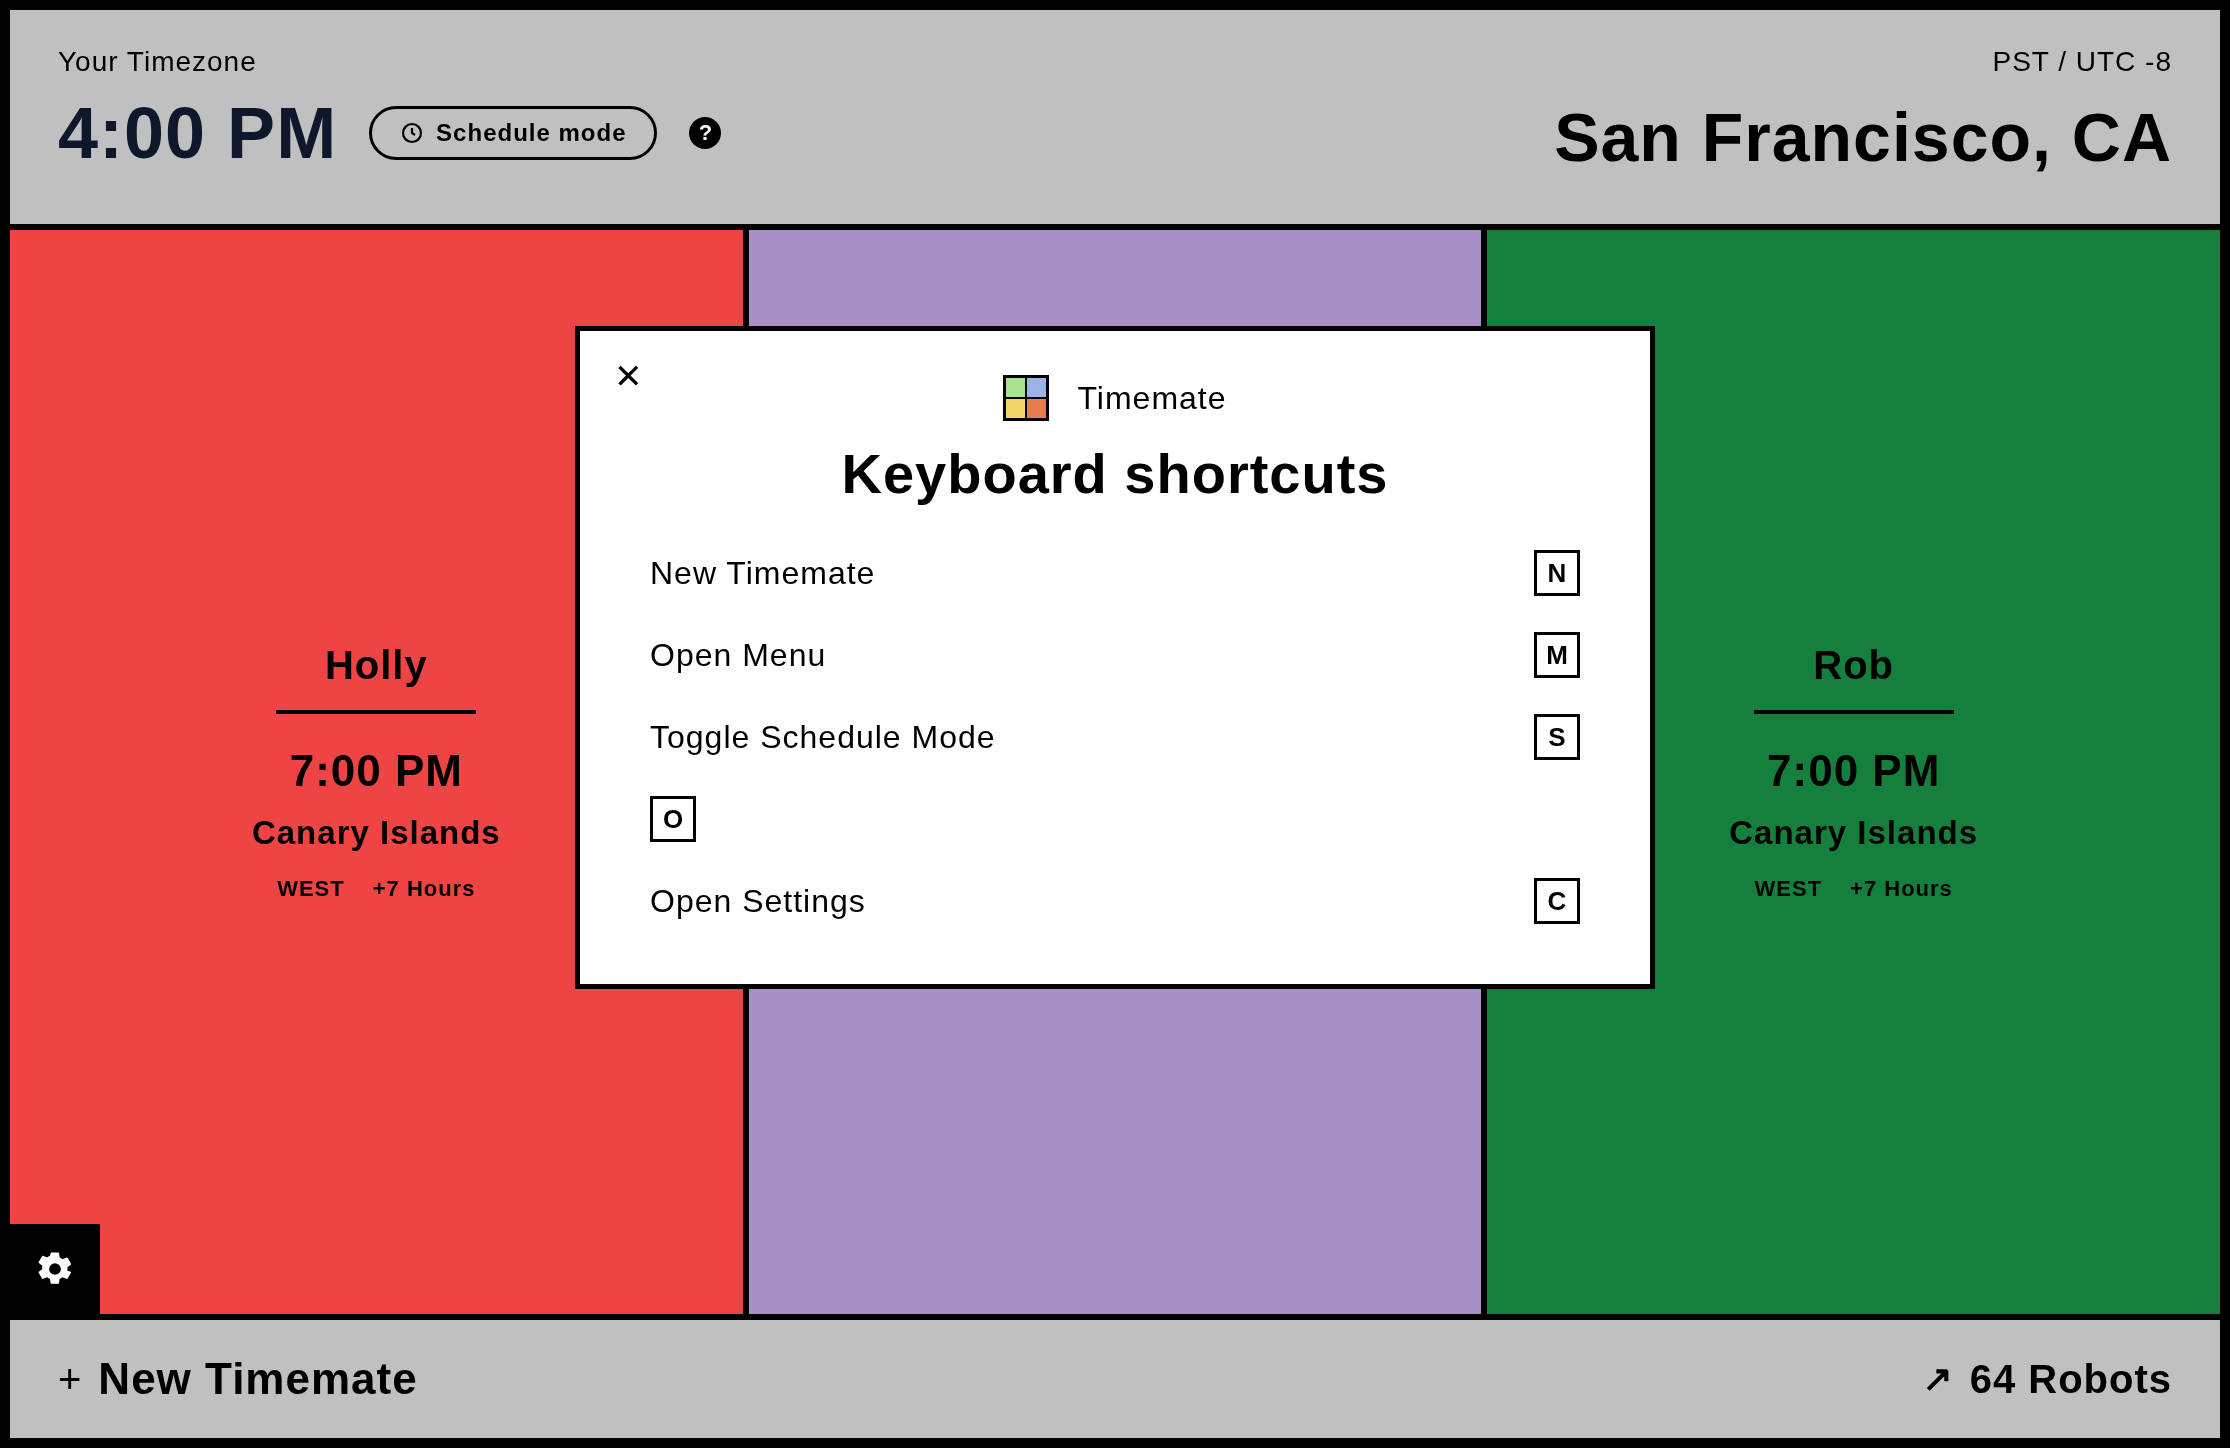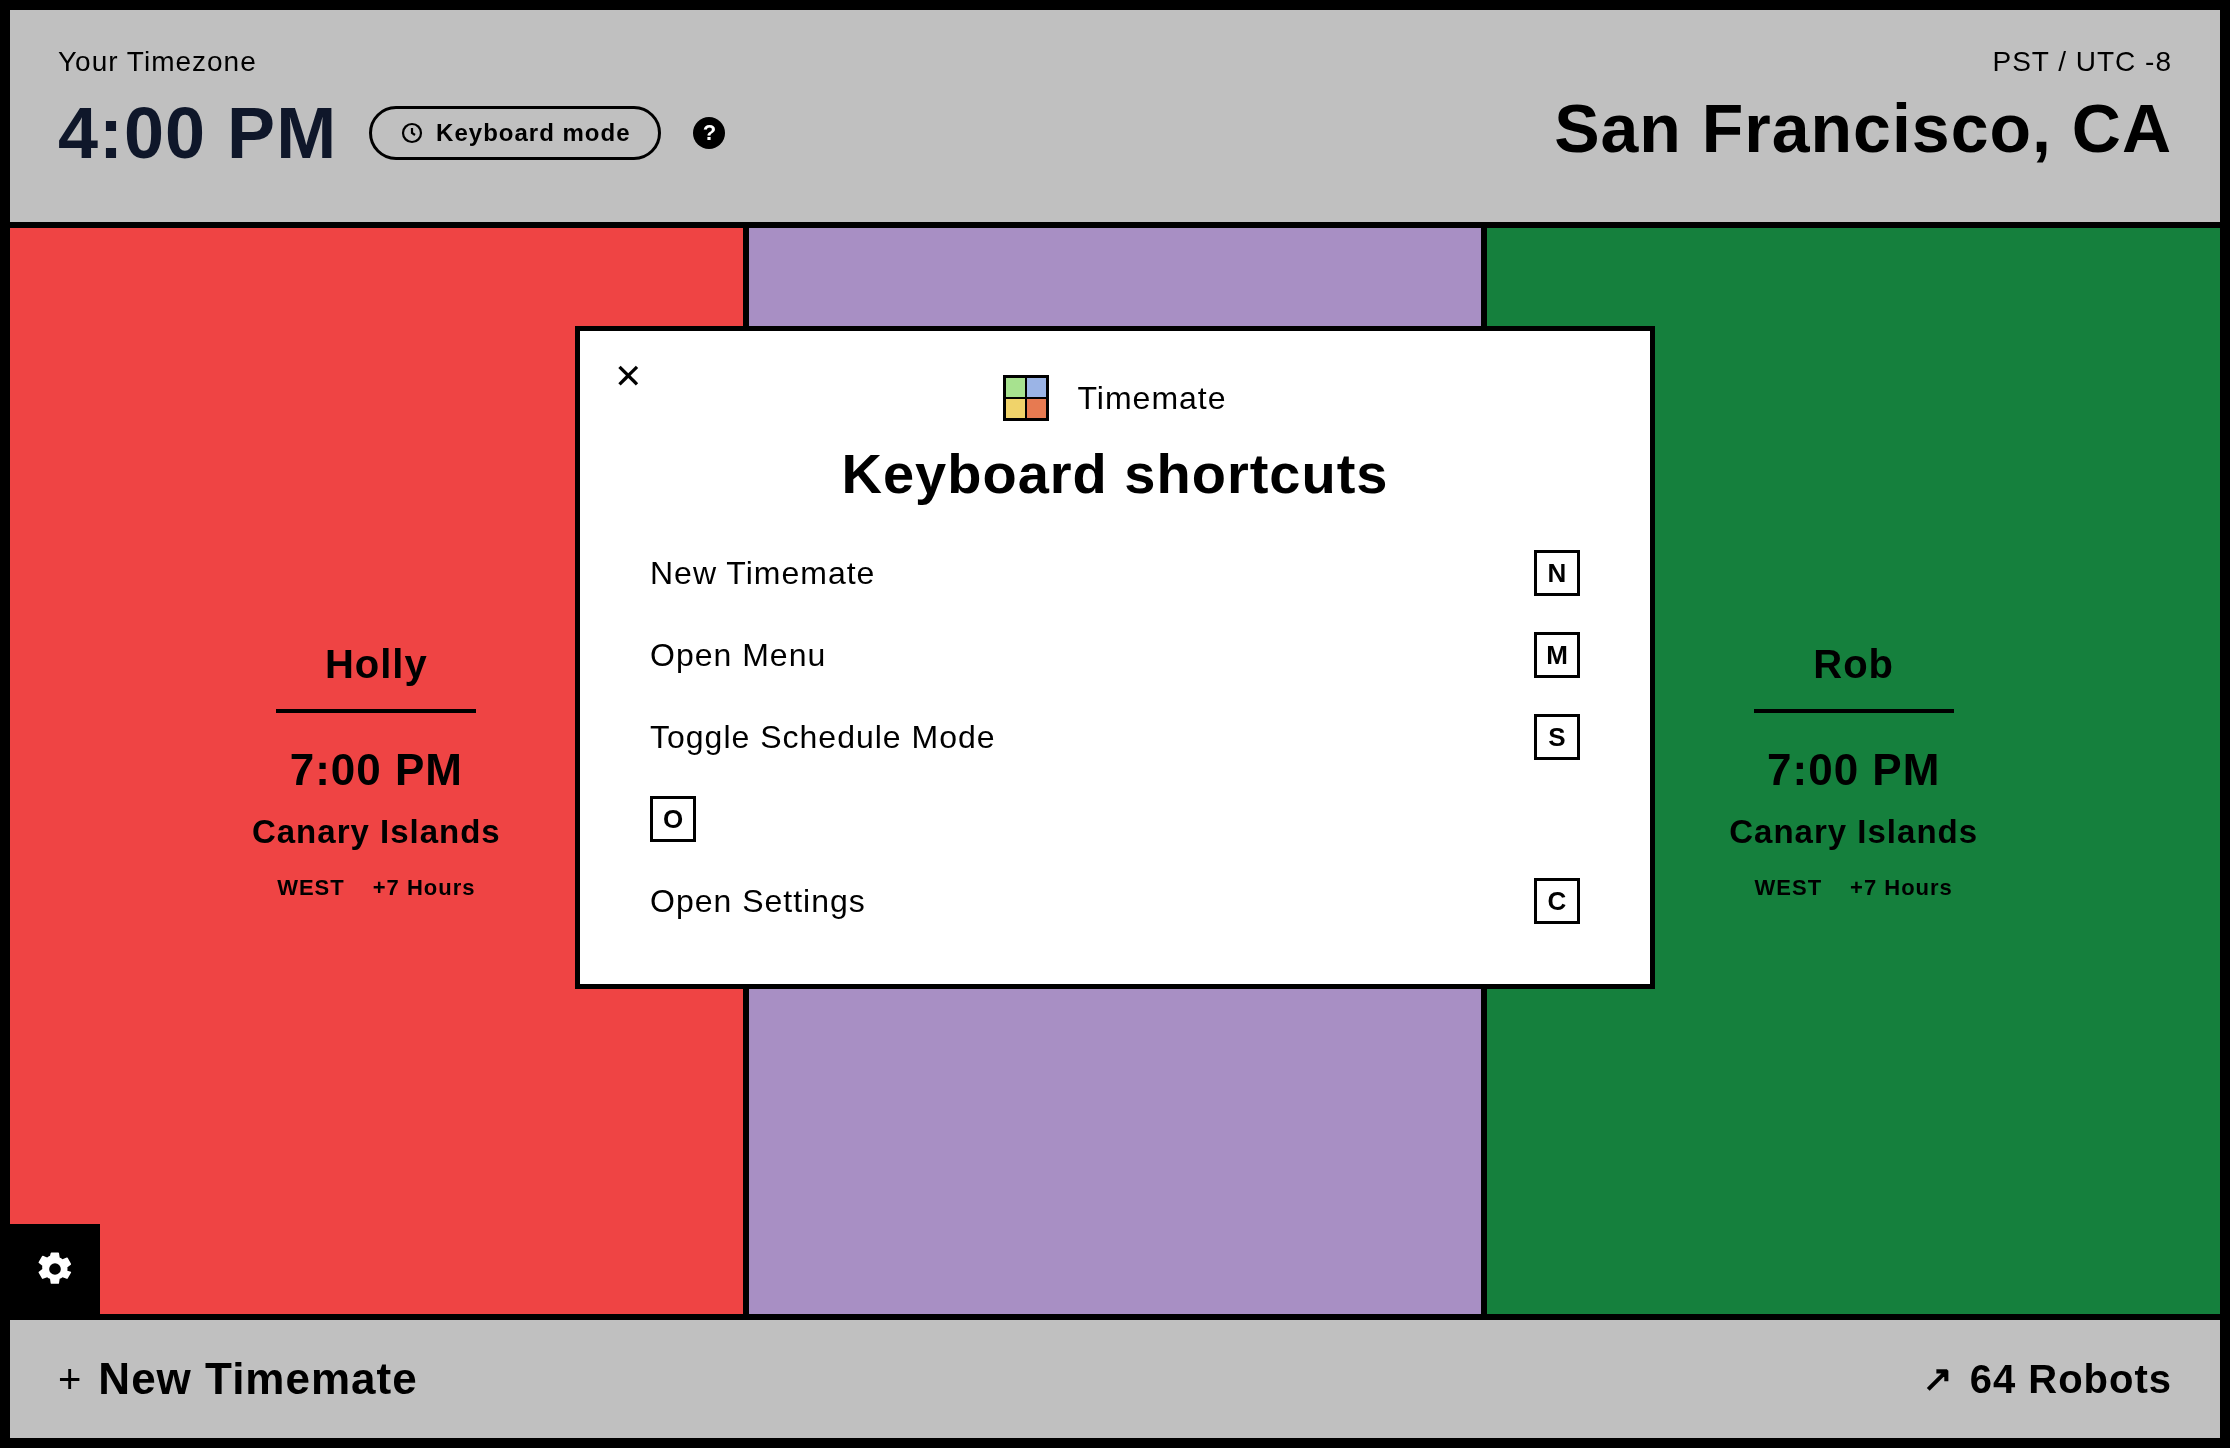--- a/index.html
+++ b/index.html
@@ -87,21 +87,21 @@
   .tz-code {
     font-size: 28px;
     font-weight: 500;
     letter-spacing: 1px;
   }
   .city {
     font-size: 68px;
     font-weight: 900;
     font-stretch: expanded;
     letter-spacing: 1px;
-    margin-top: 7px;
+    margin-top: 16px;
   }
 
   
   .cards {
     flex: 1;
     display: flex;
     border-bottom: 6px solid #000;
     position: relative;
     background: #c0c0c0;
   }
@@ -276,21 +276,21 @@
   <div class="header">
     <div class="header-left">
       <div class="tz-label">Your Timezone</div>
       <div class="time-row">
         <div class="big-time">4:00 PM</div>
         <div class="schedule-pill">
           <svg width="24" height="24" viewBox="0 0 24 24" fill="none" stroke="#000" stroke-width="2.2">
               <circle cx="12" cy="12" r="9"></circle>
               <path d="M12 7v5l3 2"></path>
             </svg>
-          <span>Keyboard mode</span>
+          <span>Schedule mode</span>
         </div>
         <div class="help-circle">
           <span>?</span>
         </div>
       </div>
     </div>
     <div class="header-right">
       <div class="tz-code">PST / UTC -8</div>
       <div class="city">San Francisco, CA</div>
     </div>

